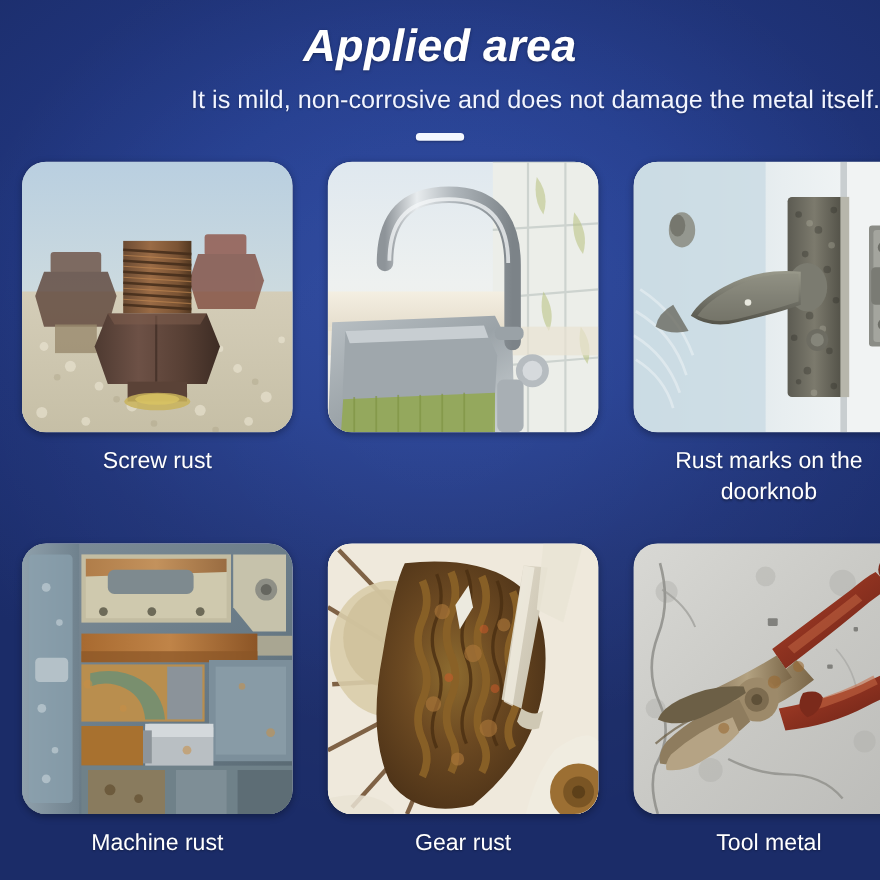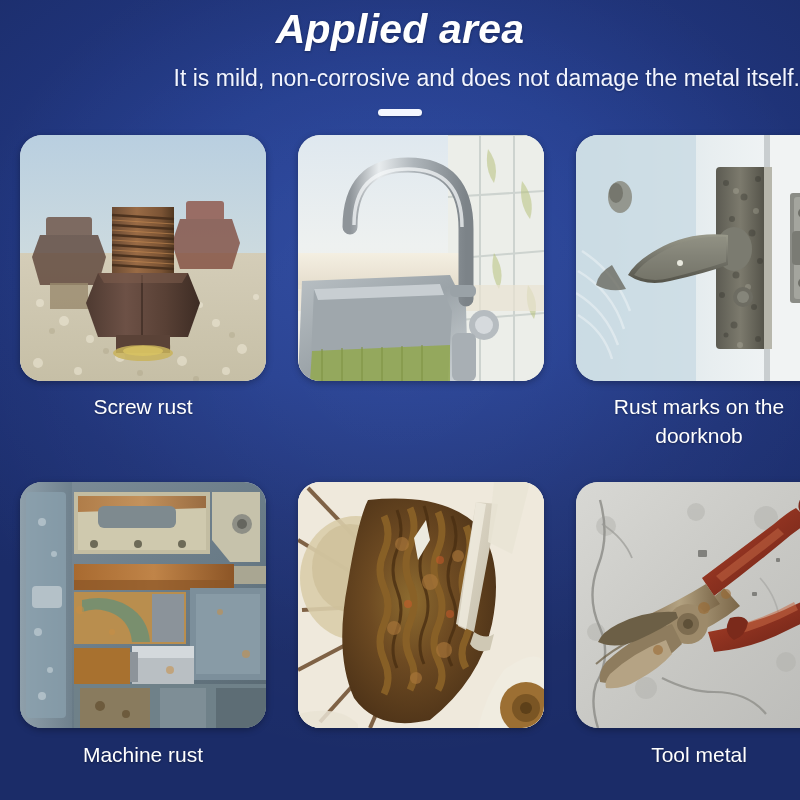--- a/index.html
+++ b/index.html
@@ -30,21 +30,21 @@
     position: absolute;
     inset: 0;
     pointer-events: none;
     background: radial-gradient(ellipse 760px 700px at 50% 42%, rgba(255,255,255,0.05) 0%, rgba(255,255,255,0) 62%);
   }
 
   
   .header {
     position: relative;
     z-index: 3;
-    padding-top: 4px;
+    padding-top: 16px;
     text-align: center;
   }
   .title {
     font-size: 41px;
     font-weight: bold;
     font-style: italic;
     color: #ffffff;
     letter-spacing: 0.2px;
     line-height: 50px;
     text-shadow: 0 1px 3px rgba(0,0,0,0.35);
@@ -514,20 +514,21 @@
           <path d="M178 20 L188 22 L168 148 L160 144 Z" fill="#f1eee2" opacity="0.75"></path>
           <path d="M176 150 q12 8 20 2 l-4 16 q-14 4 -20 -6Z" fill="#cfc8b4"></path>
           <path d="M196 0 L232 0 L214 72 L190 60 Z" fill="#e9e4d5" opacity="0.9"></path>
           <path d="M206 188 q30 -22 40 -8 L246 246 L180 246 q8 -34 26 -58Z" fill="#f0ece0"></path>
           <circle cx="228" cy="226" r="26" fill="#9c6f33"></circle>
           <circle cx="228" cy="226" r="14" fill="#7a5524"></circle>
           <circle cx="228" cy="226" r="6" fill="#5d4019"></circle>
           <path d="M0 232 q40 -10 60 10 L60 246 L0 246Z" fill="#e9e3d4" opacity="0.85"></path>
         </svg>
       </div>
+      <div class="caption">Gear rust</div>
     </div>
 
     <div class="cell row2">
       <div class="photo">
         <svg viewBox="0 0 246 246" preserveAspectRatio="xMidYMid slice">
           <defs>
             <linearGradient id="p6conc" x1="0" y1="0" x2="1" y2="1">
               <stop offset="0%" stop-color="#d8d8d4"></stop>
                 <stop offset="50%" stop-color="#c9c9c5"></stop>
                 <stop offset="100%" stop-color="#bcbcb9"></stop>

